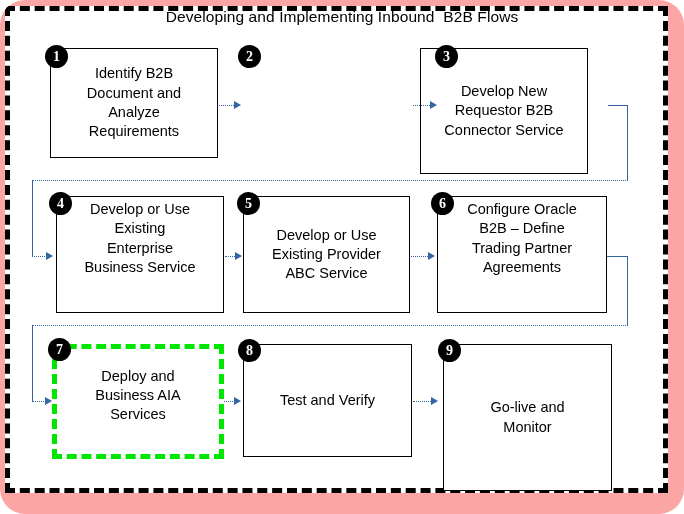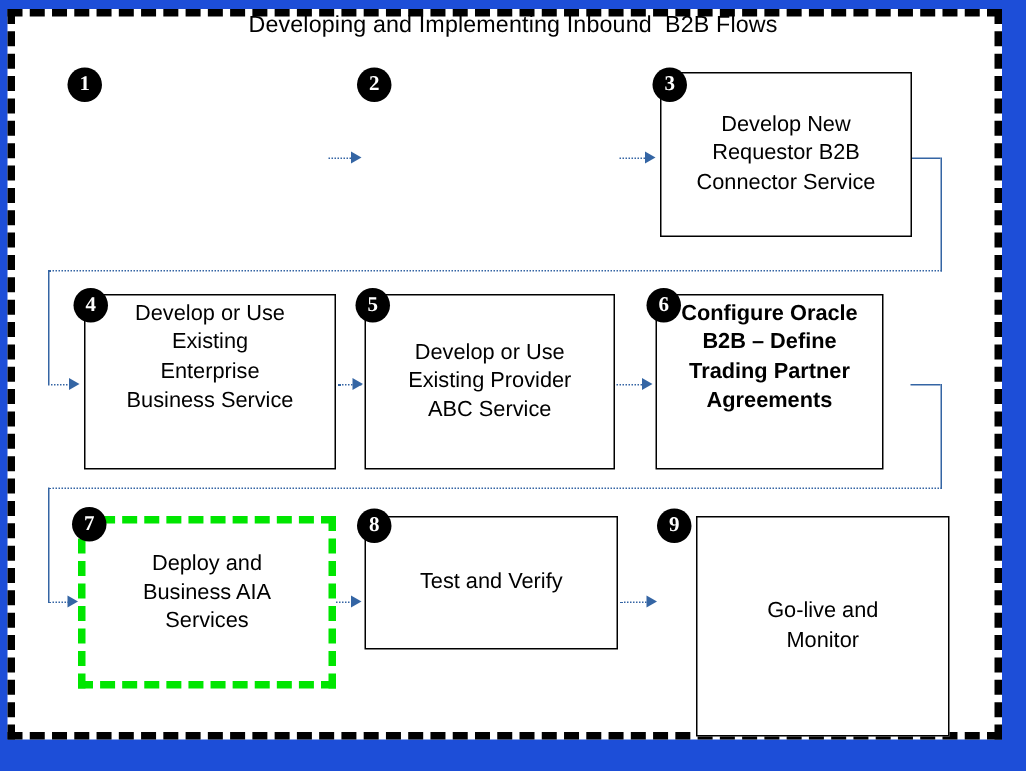--- a/index.html
+++ b/index.html
@@ -4,23 +4,24 @@
 <style>
   html, body {
     margin: 0;
     padding: 0;
     background: #ffffff;
   }
   #canvas {
     position: relative;
     width: 684px;
     height: 514px;
-    background: #1d4ed8;
+    background: #fca5a5;
     overflow: hidden;
     font-family: "Liberation Sans", sans-serif;
+    border-radius: 25px;
   }
 
   
   #outer-frame {
     position: absolute;
     left: 5px;
     top: 6px;
     width: 663px;
     height: 487px;
     border: 5px dashed #000000;
@@ -112,31 +113,37 @@
 </style>
 </head>
 <body>
 
 <div id="canvas">
 
   <div id="outer-frame"></div>
 
   <div id="diagram-title">Developing and Implementing Inbound  B2B Flows</div>
 
+  <div class="node" style="left:50px; top:48px; width:168px; height:110px;">
+    <div class="node-label">Identify B2B
+Document and
+Analyze
+Requirements</div>
+  </div>
   <div class="step-badge" style="left:45px; top:45px;">1</div>
 
   <div class="conn-h dotted" style="left:219px; top:105px; width:17px;"></div>
   <div class="arrowhead-right" style="left:234px; top:101px;"></div>
 
   <div class="step-badge" style="left:238px; top:45px;">2</div>
 
   <div class="conn-h dotted" style="left:413px; top:105px; width:17px;"></div>
   <div class="arrowhead-right" style="left:430px; top:101px;"></div>
 
-  <div class="node" style="left:440px; top:48px; width:168px; height:110px;">
+  <div class="node" style="left:420px; top:48px; width:168px; height:126px;">
     <div class="node-label">Develop New
 Requestor B2B
 Connector Service</div>
   </div>
   <div class="step-badge" style="left:435px; top:45px;">3</div>
 
   <div class="conn-h" style="left:608px; top:105px; width:19px;"></div>
   <div class="conn-v" style="left:627px; top:105px; height:76px;"></div>
   <div class="conn-h dotted" style="left:32px; top:180px; width:596px;"></div>
   <div class="conn-v" style="left:32px; top:180px; height:76px;"></div>
@@ -157,21 +164,21 @@
   <div class="node" style="left:243px; top:196px; width:167px; height:117px;">
     <div class="node-label">Develop or Use
 Existing Provider
 ABC Service</div>
   </div>
   <div class="step-badge" style="left:237px; top:192px;">5</div>
 
   <div class="conn-h dotted" style="left:411px; top:256px; width:17px;"></div>
   <div class="arrowhead-right" style="left:428px; top:252px;"></div>
 
-  <div class="node align-top" style="left:437px; top:196px; width:152px; height:117px;font-weight:bold;">
+  <div class="node align-top" style="left:437px; top:196px; width:170px; height:117px;">
     <div class="node-label">Configure Oracle
 B2B – Define
 Trading Partner
 Agreements</div>
   </div>
   <div class="step-badge" style="left:431px; top:192px;">6</div>
 
   <div class="conn-h" style="left:607px; top:256px; width:20px;"></div>
   <div class="conn-v" style="left:627px; top:256px; height:70px;"></div>
   <div class="conn-h dotted" style="left:32px; top:325px; width:596px;"></div>
@@ -182,27 +189,27 @@
   <div class="node highlighted" style="left:52px; top:344px; width:172px; height:115px;">
     <div class="node-label" style="margin-top:-12px;">Deploy and
 Business AIA
 Services</div>
   </div>
   <div class="step-badge" style="left:48px; top:338px;">7</div>
 
   <div class="conn-h dotted" style="left:224px; top:401px; width:15px;"></div>
   <div class="arrowhead-right" style="left:234px; top:397px;"></div>
 
-  <div class="node" style="left:243px; top:344px; width:169px; height:89px;">
+  <div class="node" style="left:243px; top:344px; width:169px; height:113px;">
     <div class="node-label">Test and Verify</div>
   </div>
   <div class="step-badge" style="left:238px; top:339px;">8</div>
 
   <div class="conn-h dotted" style="left:413px; top:401px; width:18px;"></div>
   <div class="arrowhead-right" style="left:431px; top:397px;"></div>
 
-  <div class="node" style="left:464px; top:344px; width:169px; height:147px;">
+  <div class="node" style="left:443px; top:344px; width:169px; height:147px;">
     <div class="node-label">Go-live and
 Monitor</div>
   </div>
   <div class="step-badge" style="left:438px; top:339px;">9</div>
 
 </div>
 
 </body></html>

